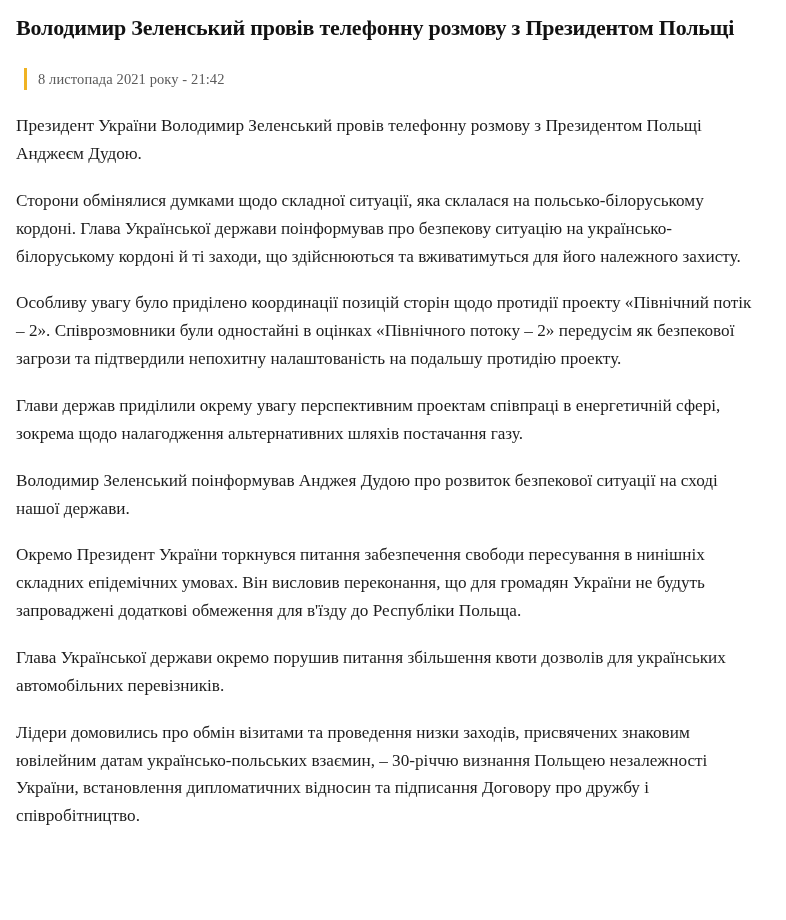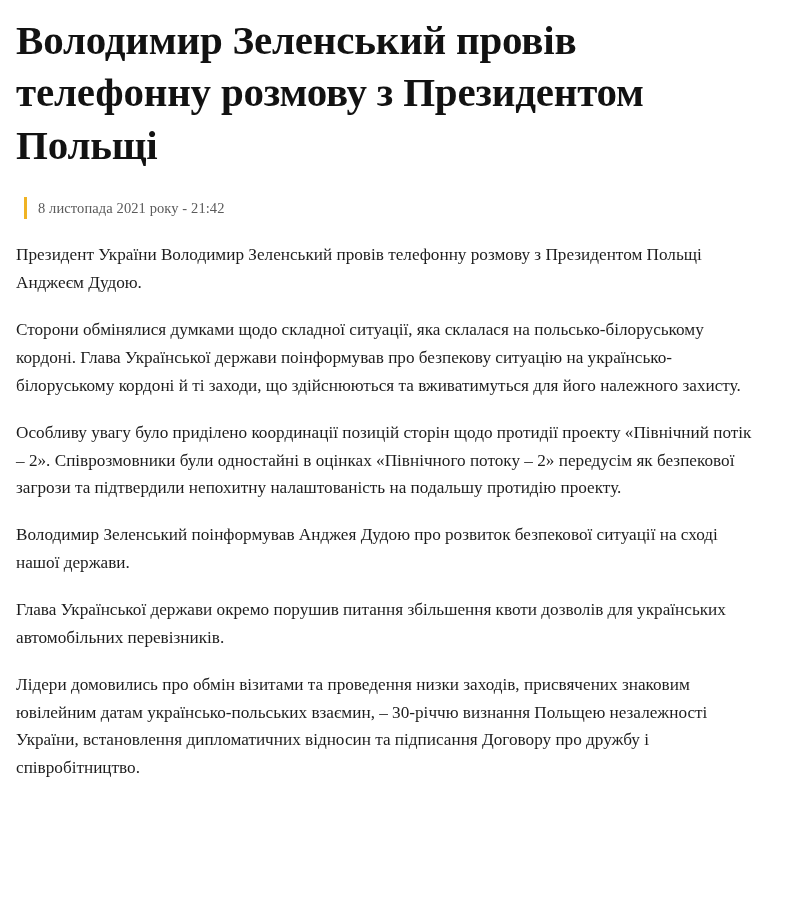--- a/index.html
+++ b/index.html
@@ -13,21 +13,21 @@
     font-family: "Liberation Serif", serif;
     color: #1b1b1b;
   }
   .page {
     width: 786px;
     box-sizing: border-box;
     padding: 10px 14px 0 14px;
   }
   .article-title {
     font-family: "Liberation Serif", serif;
-    font-size: 41px;
+    font-size: 22px;
     line-height: 1.28;
     font-weight: 700;
     color: #121212;
     letter-spacing: -0.2px;
     margin: 4px 0 0 0;
     padding: 0 6px 0 2px;
   }
   .meta-row {
     display: flex;
     align-items: center;
@@ -72,18 +72,20 @@
 
   <div class="meta-row">
     <span class="meta-bar" style="background: rgb(240, 179, 35);"></span>
     <span class="meta-date">8 листопада 2021 року - 21:42</span>
   </div>
 
   <div class="article-body">
     <p>Президент України Володимир Зеленський провів телефонну розмову з Президентом Польщі Анджеєм Дудою.</p>
     <p>Сторони обмінялися думками щодо складної ситуації, яка склалася на польсько-білоруському кордоні. Глава Української держави поінформував про безпекову ситуацію на українсько-білоруському кордоні й ті заходи, що здійснюються та вживатимуться для його належного захисту.</p>
     <p>Особливу увагу було приділено координації позицій сторін щодо протидії проекту «Північний потік – 2». Співрозмовники були одностайні в оцінках «Північного потоку – 2» передусім як безпекової загрози та підтвердили непохитну налаштованість на подальшу протидію проекту.</p>
+    <p>Глави держав приділили окрему увагу перспективним проектам співпраці в енергетичній сфері, зокрема щодо налагодження альтернативних шляхів постачання газу.</p>
     <p>Володимир Зеленський поінформував Анджея Дудою про розвиток безпекової ситуації на сході нашої держави.</p>
+    <p>Окремо Президент України торкнувся питання забезпечення свободи пересування в нинішніх складних епідемічних умовах. Він висловив переконання, що для громадян України не будуть запроваджені додаткові обмеження для в'їзду до Республіки Польща.</p>
     <p>Глава Української держави окремо порушив питання збільшення квоти дозволів для українських автомобільних перевізників.</p>
     <p>Лідери домовились про обмін візитами та проведення низки заходів, присвячених знаковим ювілейним датам українсько-польських взаємин, – 30-річчю визнання Польщею незалежності України, встановлення дипломатичних відносин та підписання Договору про дружбу і співробітництво.</p>
   </div>
 
 </div>
 
 </body></html>

